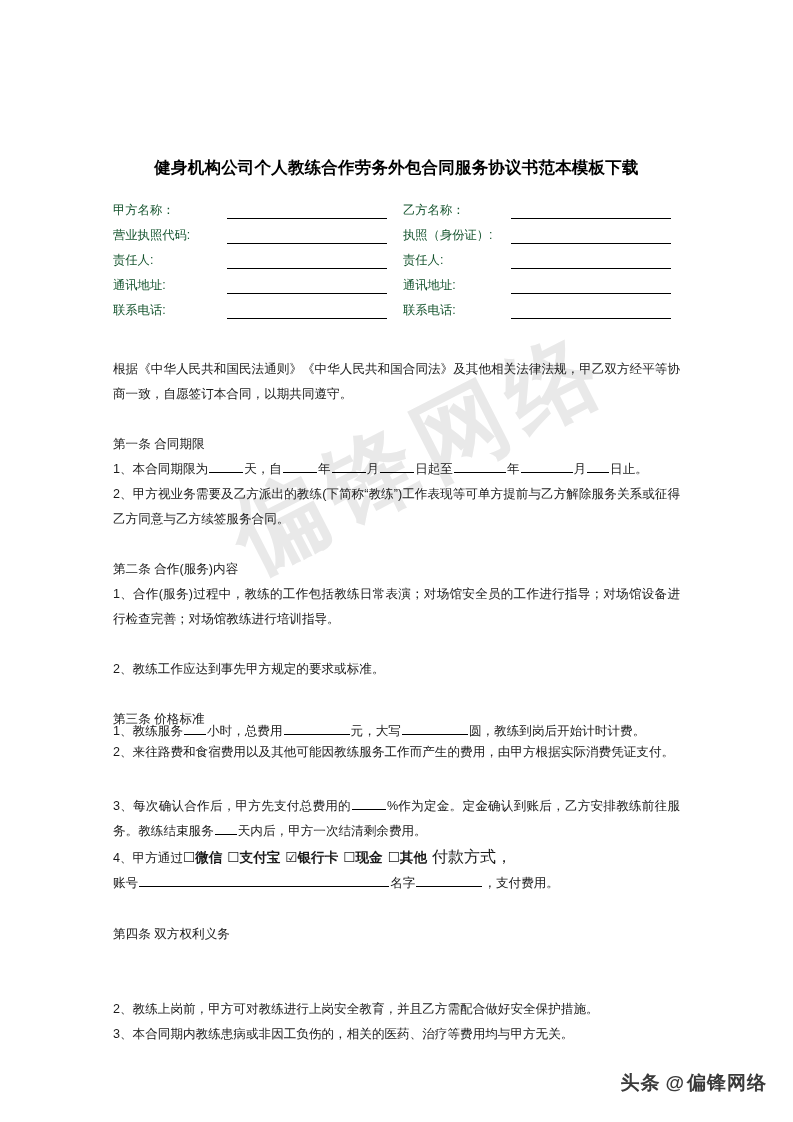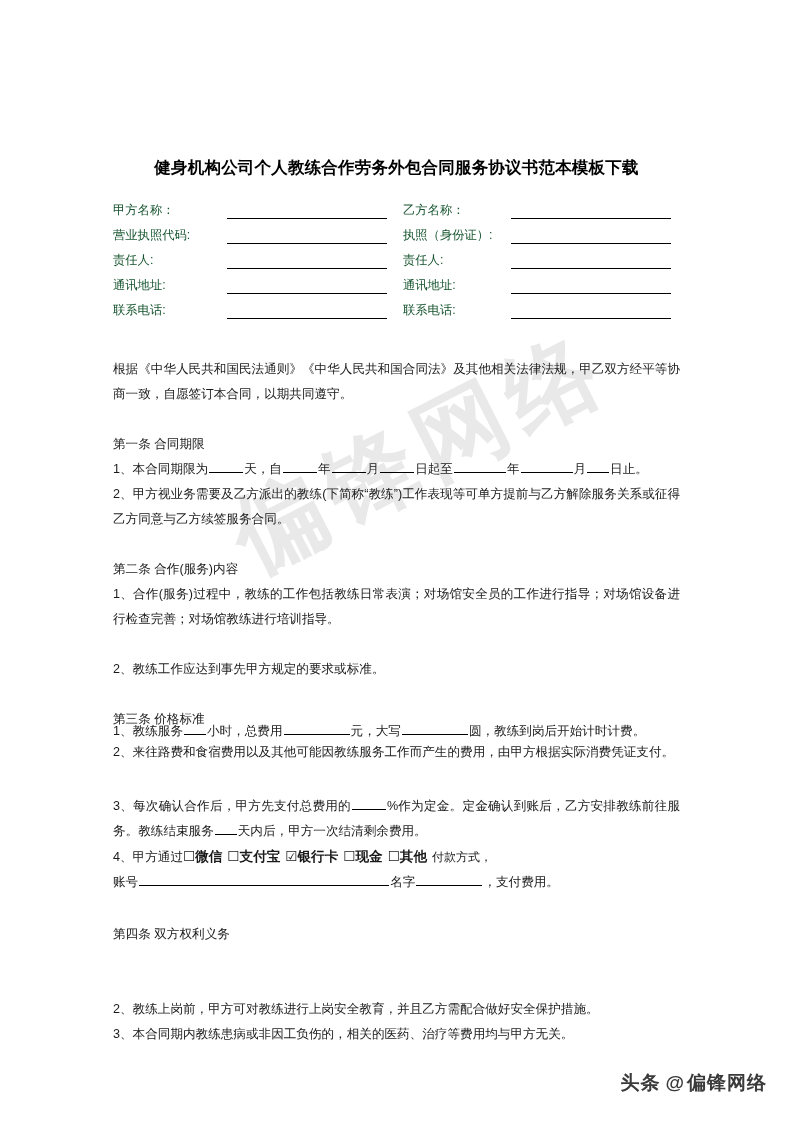--- a/index.html
+++ b/index.html
@@ -152,21 +152,21 @@
     font-weight: 700;
     font-size: 13.6px;
     margin-right: 5px;
   }
   .pay-box {
     font-weight: 700;
     font-size: 13.6px;
   }
   .pay-tail {
     font-weight: 400;
-    font-size: 12px;
+    font-size: 16px;
   }
 
   
   #footer-brand {
     position: absolute;
     right: 26px;
     bottom: 26px;
     display: flex;
     align-items: center;
     z-index: 3;

